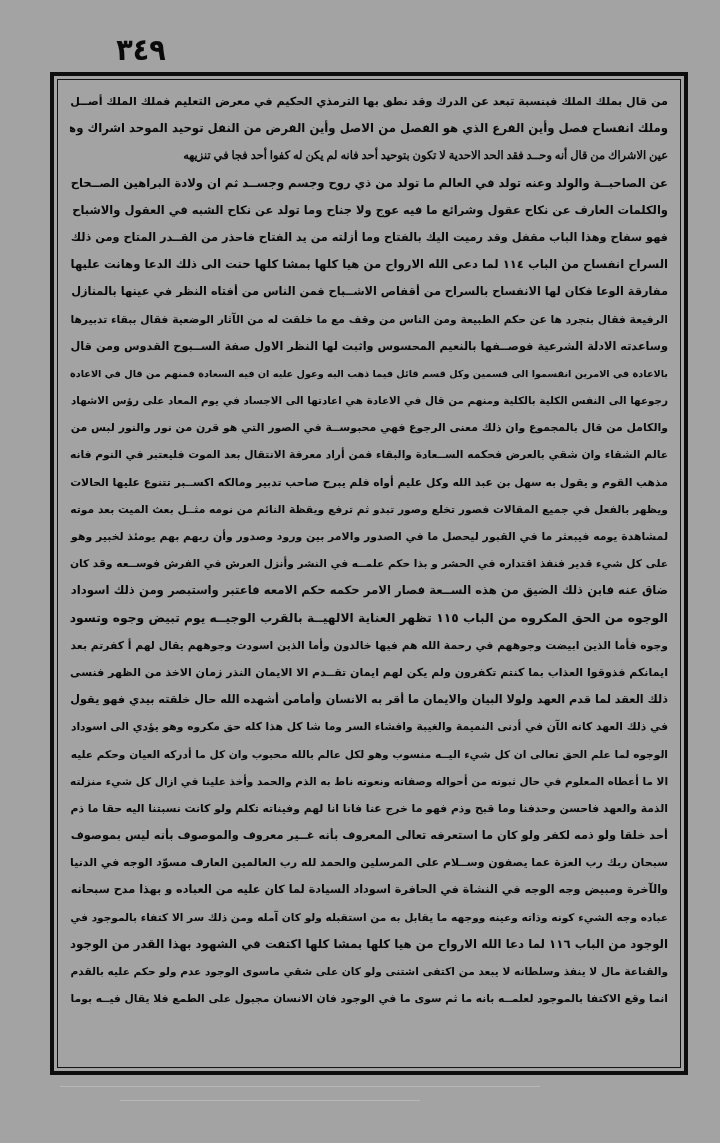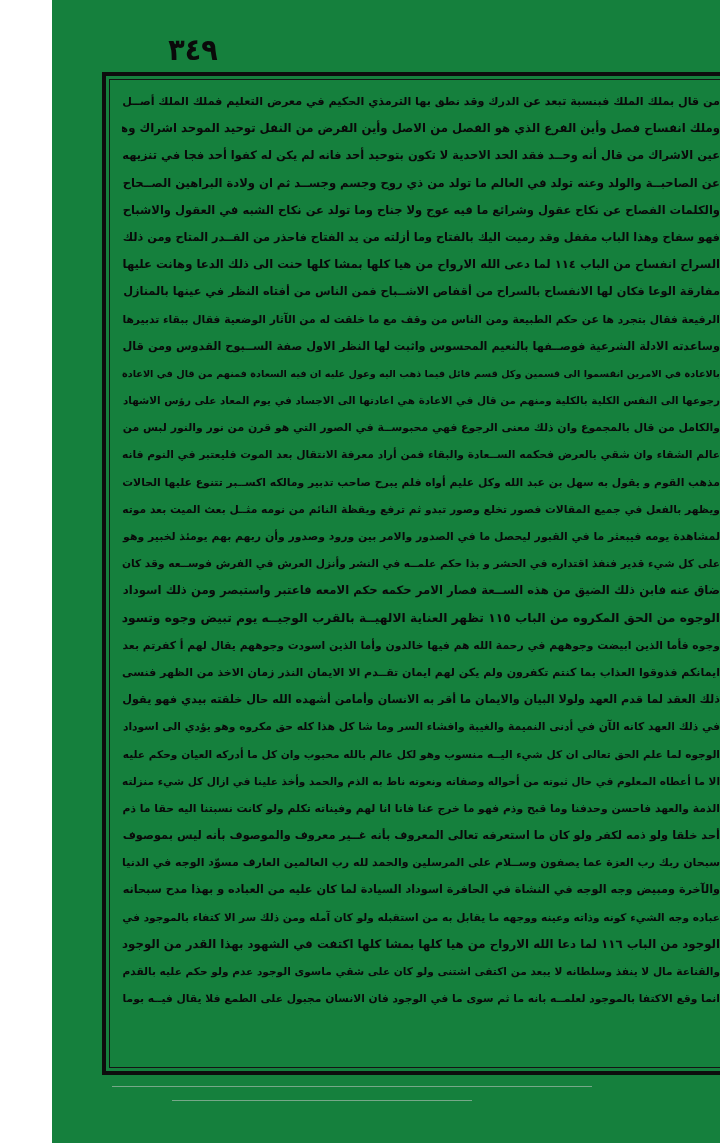--- a/index.html
+++ b/index.html
@@ -3,23 +3,23 @@
 <meta charset="utf-8">
 <title>Scanned Arabic Page 349</title>
 <style>
   html, body {
     margin: 0;
     padding: 0;
     background: #ffffff;
   }
   #page {
     position: relative;
-    width: 668px;
+    width: 720px;
     height: 1143px;
-    background: #15803d;
+    background: #a3a3a3;
     overflow: hidden;
     font-family: "DejaVu Sans", "Liberation Sans", sans-serif;
   }
 
   
   #folio {
     position: absolute;
     top: 34px;
     left: 96px;
     width: 90px;
@@ -107,23 +107,23 @@
 
 <div id="page">
 
   <div id="folio">٣٤٩</div>
 
   <div id="frame-outer">
     <div id="frame-inner">
       <div id="text-column">
           <div class="line justify" style="font-size: 11.1679px;">من قال بملك الملك فبنسبة تبعد عن الدرك وقد نطق بها الترمذي الحكيم في معرض التعليم فملك الملك أصــل</div>
           <div class="line justify" style="font-size: 11.6946px;">وملك انفساح فصل وأين الفرع الذي هو الفصل من الاصل وأين الفرض من النفل توحيد الموحد اشراك وهو</div>
-          <div class="line justify" style="font-size: 11.4407px;">عين الاشراك من قال أنه وحــد فقد الحد الاحدية لا تكون بتوحيد أحد فانه لم يكن له كفوا أحد فجا في تنزيهه</div>
+          <div class="line justify" style="font-size: 11.4407px; font-family: Liberation Serif, serif;">عين الاشراك من قال أنه وحــد فقد الحد الاحدية لا تكون بتوحيد أحد فانه لم يكن له كفوا أحد فجا في تنزيهه</div>
           <div class="line justify" style="font-size: 11.5663px;">عن الصاحبــة والولد وعنه تولد في العالم ما تولد من ذي روح وجسم وجســد ثم ان ولادة البراهين الصــحاح</div>
-          <div class="line justify" style="font-size: 11.5189px;">والكلمات الفصاح عن نكاح عقول وشرائع ما فيه عوج ولا جناح وما تولد عن نكاح الشبه في العقول والاشباح</div>
+          <div class="line justify" style="font-size: 11.5189px;">والكلمات العارف عن نكاح عقول وشرائع ما فيه عوج ولا جناح وما تولد عن نكاح الشبه في العقول والاشباح</div>
           <div class="line justify" style="font-size: 11.3179px;">فهو سفاح وهذا الباب مقفل وقد رميت اليك بالفتاح وما أزلته من يد الفتاح فاحذر من القــدر المتاح ومن ذلك</div>
           <div class="line justify" style="font-size: 11.6461px;">السراح انفساح من الباب ١١٤ لما دعى الله الارواح من هيا كلها بمشا كلها حنت الى ذلك الدعا وهانت عليها</div>
           <div class="line justify" style="font-size: 11.3483px;">مفارقة الوعا فكان لها الانفساح بالسراح من أقفاص الاشــباح فمن الناس من أفتاه النظر في عينها بالمنازل</div>
           <div class="line justify" style="font-size: 10.7411px;">الرفيعة فقال بتجرد ها عن حكم الطبيعة ومن الناس من وقف مع ما خلقت له من الآثار الوضعية فقال ببقاء تدبيرها</div>
           <div class="line justify" style="font-size: 11.3179px;">وساعدته الادلة الشرعية فوصــفها بالنعيم المحسوس واثبت لها النظر الاول صفة الســبوح القدوس ومن قال</div>
           <div class="line justify" style="font-size: 9.69172px;">بالاعادة في الامرين انقسموا الى قسمين وكل قسم قائل فيما ذهب اليه وعول عليه ان فيه السعادة فمنهم من قال في الاعادة</div>
           <div class="line justify" style="font-size: 10.3968px;">رجوعها الى النفس الكلية بالكلية ومنهم من قال في الاعادة هي اعادتها الى الاجساد في يوم المعاد على رؤس الاشهاد</div>
           <div class="line justify" style="font-size: 10.9079px;">والكامل من قال بالمجموع وان ذلك معنى الرجوع فهي محبوســة في الصور التي هو قرن من نور والنور لبس من</div>
           <div class="line justify" style="font-size: 10.7275px;">عالم الشقاء وان شقي بالعرض فحكمه الســعادة والبقاء فمن أراد معرفة الانتقال بعد الموت فليعتبر في النوم فانه</div>
           <div class="line justify" style="font-size: 10.8239px;">مذهب القوم و يقول به سهل بن عبد الله وكل عليم أواه فلم يبرح صاحب تدبير ومالكه اكســبر تتنوع عليها الحالات</div>

